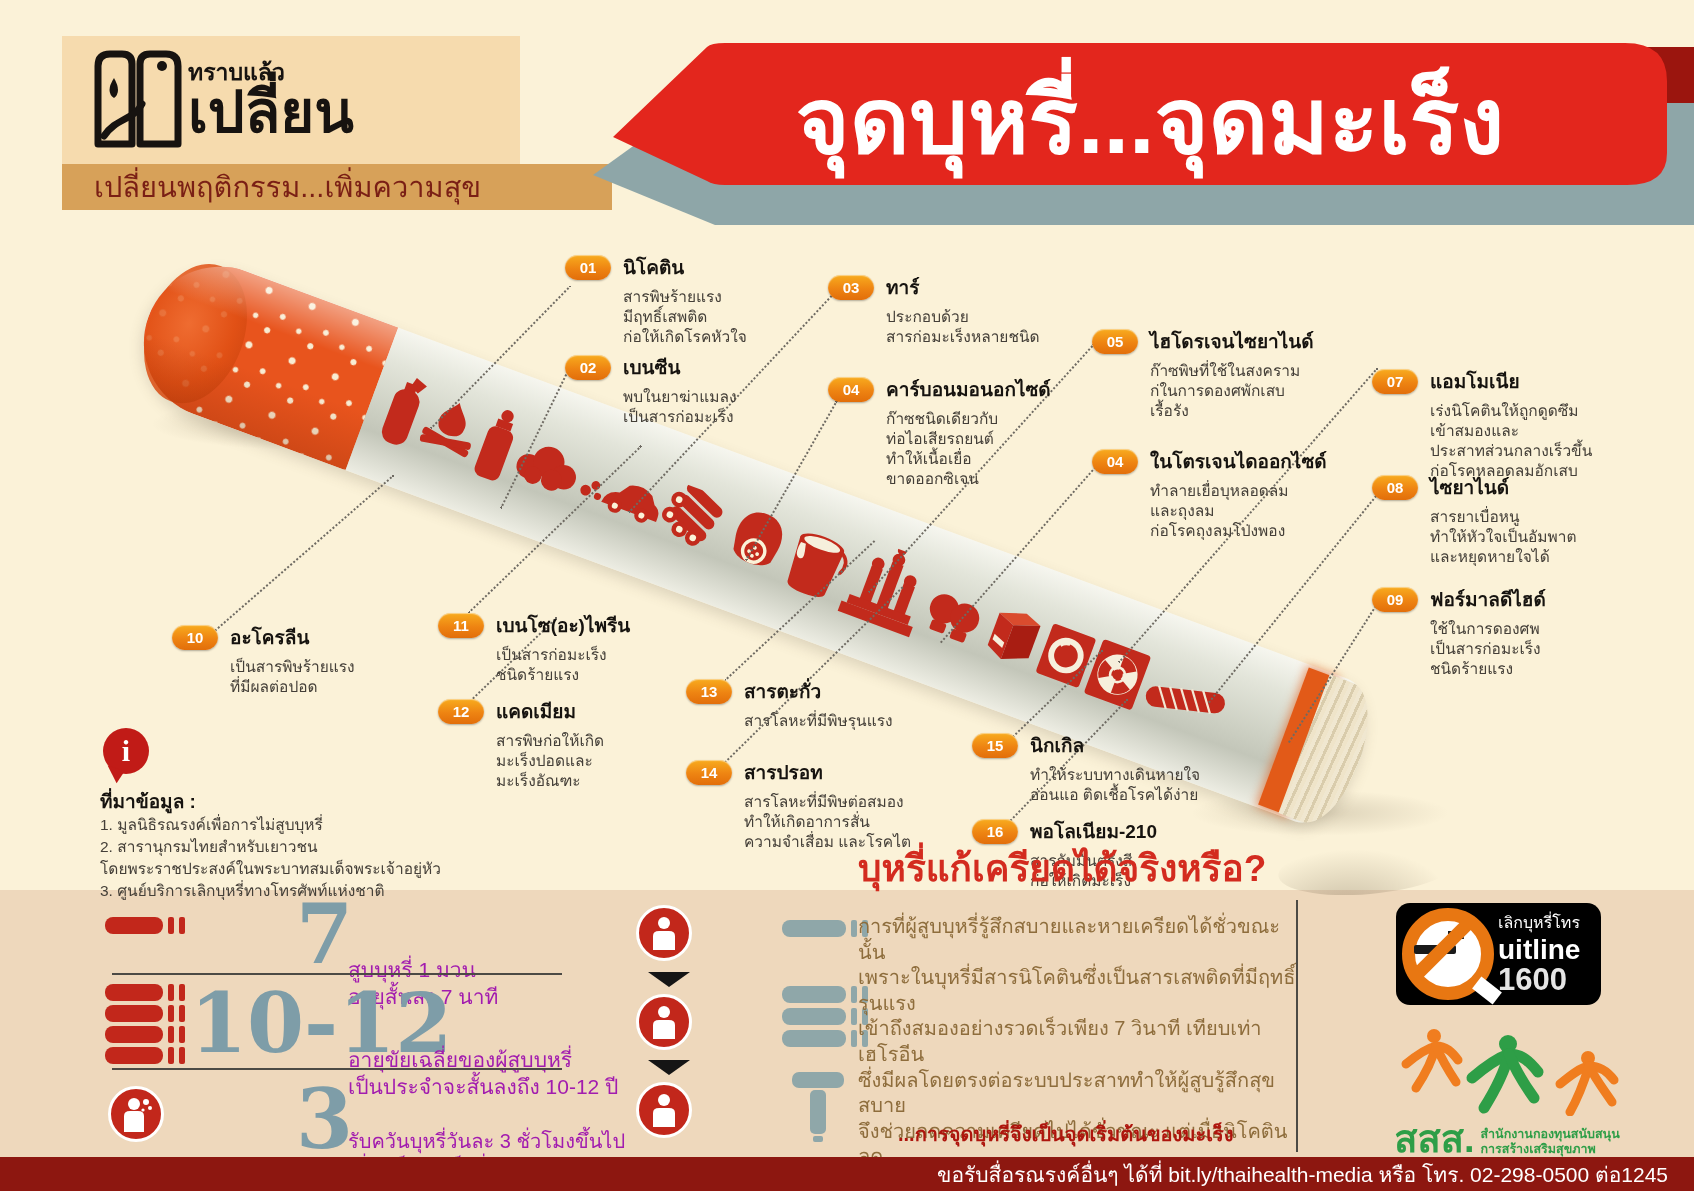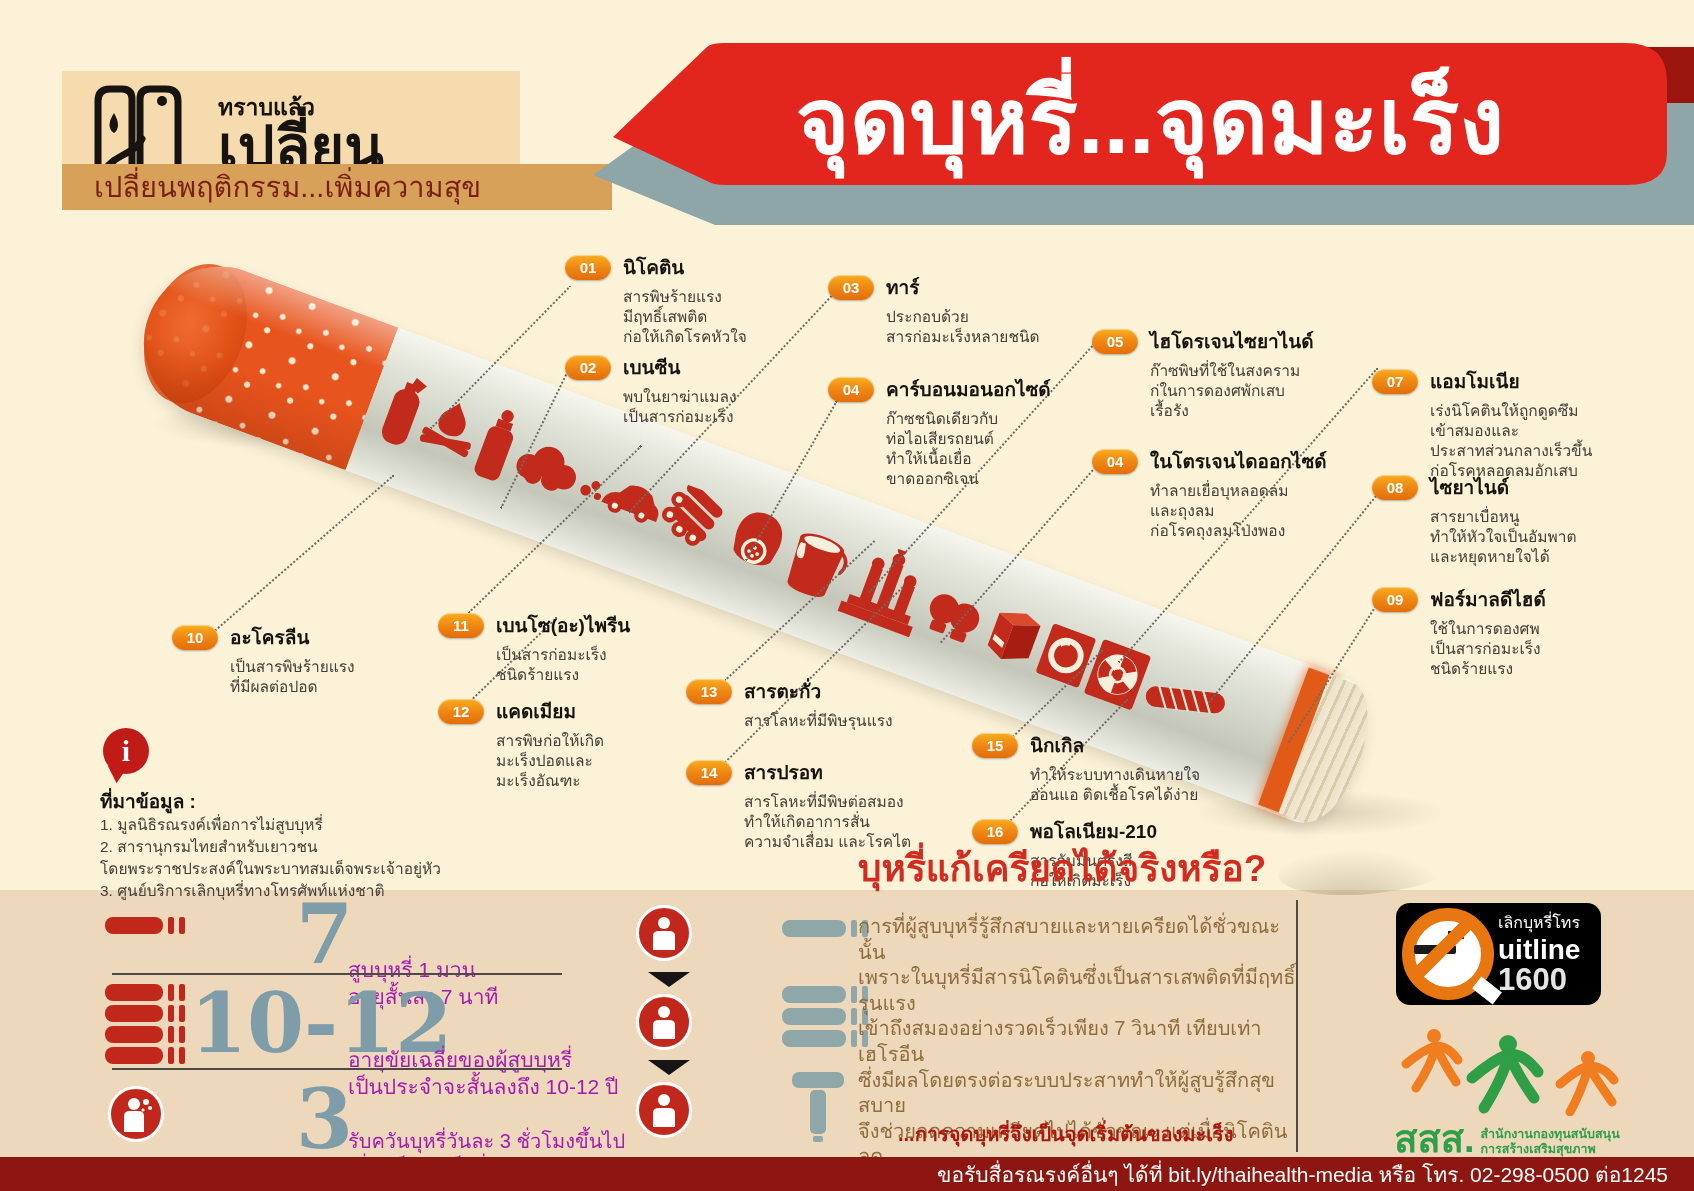--- a/index.html
+++ b/index.html
@@ -1,21 +1,21 @@
 <!DOCTYPE html>
 <html><head>
 <meta charset="utf-8">
 <style>
   * { margin:0; padding:0; box-sizing:border-box; }
   html,body { width:1694px; height:1191px; }
   body { font-family:"Liberation Sans","DejaVu Sans",sans-serif; background:#FBF2D8; position:relative; overflow:hidden; }
   .abs { position:absolute; }
 
   
-  .logo-panel { left:62px; top:36px; width:458px; height:128px; background:#F6DBAE; display:flex; align-items:center; padding-left:28px; gap:32px;margin-top:35px; }
+  .logo-panel { left:62px; top:36px; width:458px; height:128px; background:#F6DBAE; display:flex; align-items:center; padding-left:28px; gap:2px; }
   .logo-text-small { font-size:23px; font-weight:bold; color:#171310; line-height:1; }
   .logo-text-big { font-size:58px; font-weight:bold; color:#171310; line-height:.95; }
   .tagline-bar { left:62px; top:164px; width:550px; height:46px; background:#D7A159; display:flex; align-items:center; padding-left:32px; }
   .tagline-bar span { font-size:29px; font-weight:normal; color:#7A1F15; }
 
   .banner-svg { left:575px; top:25px; }
   .banner-title { font-size:92px; font-weight:bold; fill:#fff; }
 
   
   .cig-wrap { left:175px; top:245px; width:1290px; height:152px; transform:rotate(20.3deg); transform-origin:0 0; z-index:2; }

